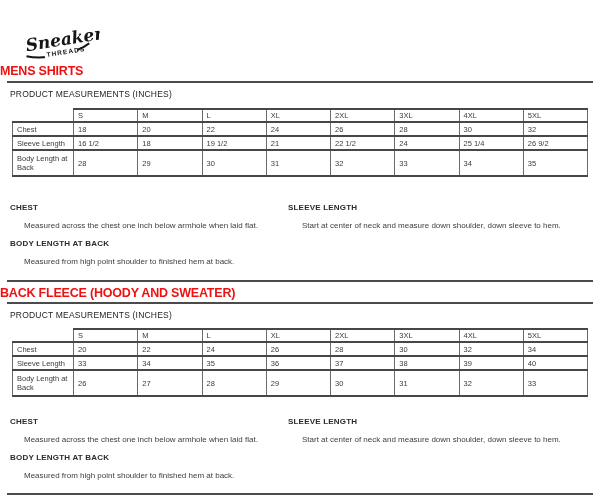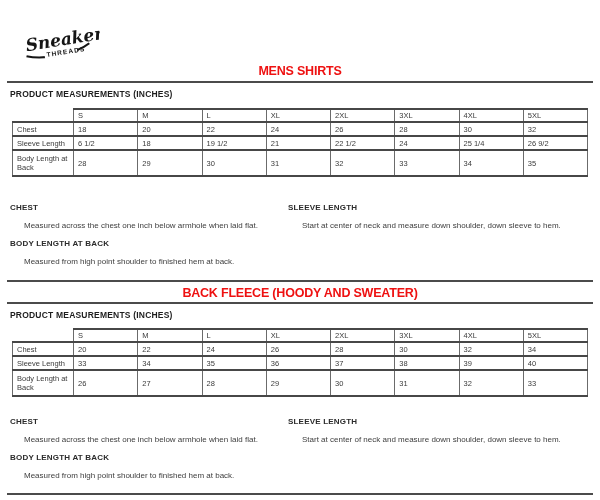--- a/index.html
+++ b/index.html
@@ -4,36 +4,36 @@
 <style>
   * { box-sizing: border-box; }
   html, body { margin:0; padding:0; background:#ffffff; }
   .page {
     width:600px; height:500px; overflow:hidden; position:relative;
     background:#ffffff; font-family:"Liberation Sans", sans-serif;
   }
   .logo { position:absolute; top:20px; left:18px; }
 
   .section-title {
-    margin:0; text-align:center; font-size:12.5px; line-height:14px;
+    margin:0; text-align:left; font-size:12.5px; line-height:14px;
     font-weight:bold; letter-spacing:-0.2px;
     color:var(--accent-red, #ee1111);
   }
   .sec1 .section-title { margin-top:64px; }
   .sec2 .section-title { margin-top:4px; }
 
   .rule { height:0; border-top:2px solid #4b4b4b; margin:3px 7px 0 7px; }
   .rule.after-title { margin-top:3px; }
   .sec2 .rule.after-title { margin-top:2px; }
   .rule.section-end { margin-top:5px; }
   .sec2 .rule.section-end { margin-top:4px; }
 
   .pm-title {
     margin:6px 0 0 10px; font-size:8.5px; line-height:11px;
-    font-weight:bold; color:#1d1d1d; letter-spacing:0.2px;
+    font-weight:normal; color:#1d1d1d; letter-spacing:0.2px;
   }
 
   table.size-table {
     border-collapse:collapse; margin:8px 0 0 12px; width:576px;
     table-layout:fixed; font-size:7.5px; color:#3a3a3a;
   }
   .sec2 table.size-table { margin-top:7px; }
   table.size-table td {
     border:1px solid #6b6b6b; border-top:2px solid #474747; border-bottom:2px solid #474747;
     padding:1px 4px; vertical-align:middle; height:14px; overflow:hidden;
@@ -105,21 +105,21 @@
         <td>20</td>
         <td>22</td>
         <td>24</td>
         <td>26</td>
         <td>28</td>
         <td>30</td>
         <td>32</td>
       </tr>
       <tr>
         <td class="rowlabel">Sleeve Length</td>
-        <td>6 1/2</td>
+        <td>16 1/2</td>
         <td>18</td>
         <td>19 1/2</td>
         <td>21</td>
         <td>22 1/2</td>
         <td>24</td>
         <td>25 1/4</td>
         <td>26 9/2</td>
       </tr>
       <tr class="tall">
         <td class="rowlabel">Body Length at Back</td>

